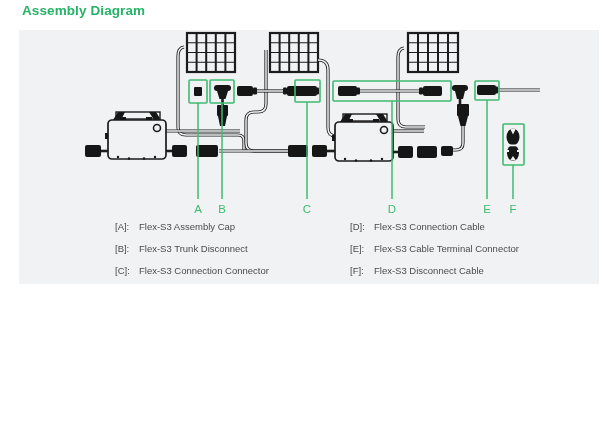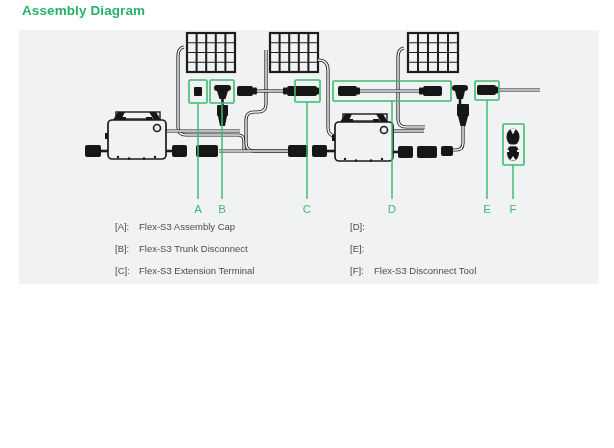--- a/index.html
+++ b/index.html
@@ -221,30 +221,32 @@
           <div class="legend-row">
             <span class="legend-key">[A]:</span>
             <span class="legend-label">Flex-S3 Assembly Cap</span>
           </div>
           <div class="legend-row">
             <span class="legend-key">[B]:</span>
             <span class="legend-label">Flex-S3 Trunk Disconnect</span>
           </div>
           <div class="legend-row">
             <span class="legend-key">[C]:</span>
-            <span class="legend-label">Flex-S3 Extension Terminal</span>
+            <span class="legend-label">Flex-S3 Connection Connector</span>
           </div>
         </div>
       <div class="legend-col right">
           <div class="legend-row">
             <span class="legend-key">[D]:</span>
+            <span class="legend-label">Flex-S3 Connection Cable</span>
           </div>
           <div class="legend-row">
             <span class="legend-key">[E]:</span>
+            <span class="legend-label">Flex-S3 Cable Terminal Connector</span>
           </div>
           <div class="legend-row">
             <span class="legend-key">[F]:</span>
-            <span class="legend-label">Flex-S3 Disconnect Tool</span>
+            <span class="legend-label">Flex-S3 Disconnect Cable</span>
           </div>
         </div>
     </div>
   </div>
 </div>
 
 </body></html>

